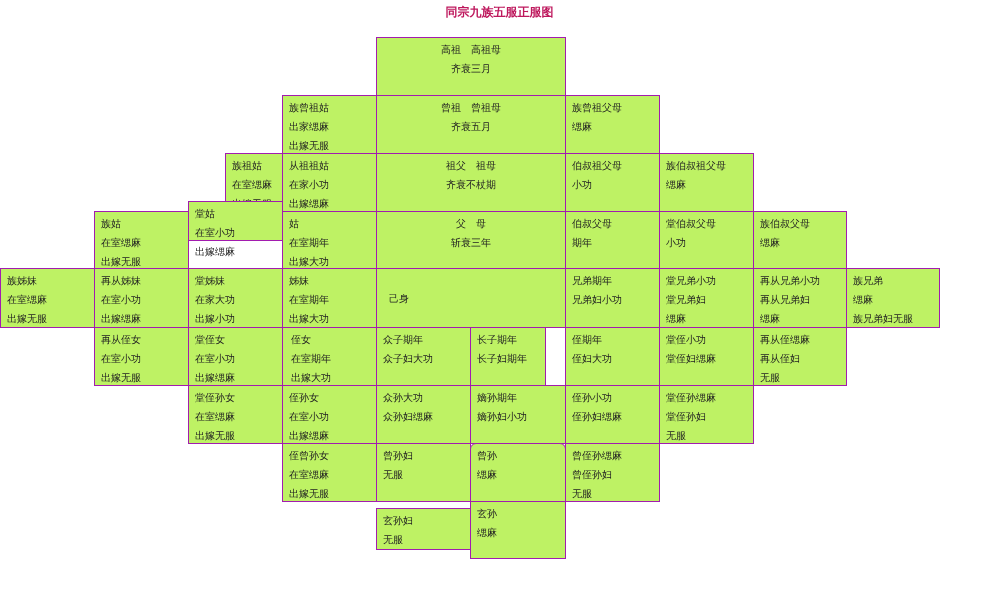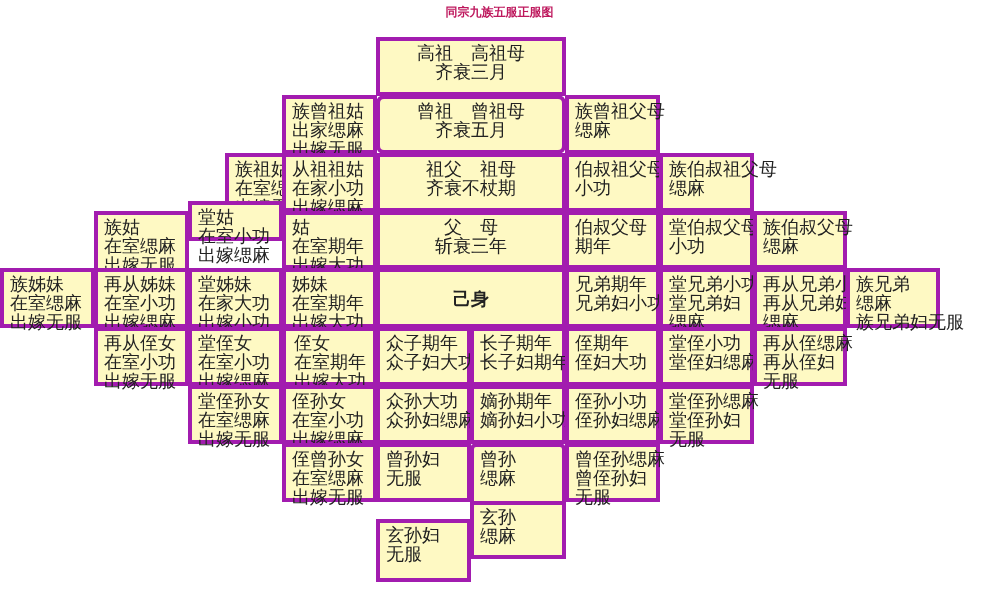--- a/index.html
+++ b/index.html
@@ -1,44 +1,44 @@
 <!DOCTYPE html>
 <html><head>
 <meta charset="utf-8">
 <style>
   html, body { margin:0; padding:0; background:#ffffff; }
   body { width:999px; height:602px; position:relative; overflow:hidden;
          font-family: "DejaVu Serif", "Liberation Serif", serif; color:#222; }
   .title { position:absolute; top:4px; left:0; width:999px; text-align:center;
            font-family: "DejaVu Sans", "Liberation Sans", sans-serif; font-weight:bold; font-size:12px; color:#be185d; }
-  .cell { position:absolute; box-sizing:border-box; border:4px solid #a21caf; background:#fef9c3;
-          font-size:18px; line-height:19px; padding:2px 0 0 6px; white-space:nowrap; }
+  .cell { position:absolute; box-sizing:border-box; border:1px solid #a21caf; background:#bef264;
+          font-size:10px; line-height:19px; padding:2px 0 0 6px; white-space:nowrap; }
   .cell.center { text-align:center; padding-left:0; }
-  .cell.mid { display:flex; align-items:center; justify-content:center; padding:4px;font-weight:bold; }
+  .cell.mid { display:flex; align-items:center; padding:12px; }
   .line { display:block; }
 </style>
 </head>
 <body>
 
 <div class="title">同宗九族五服正服图</div>
 <div id="grid">
     <div class="cell center" style="left: 376px; top: 37px; width: 190px; height: 59px;">
       <div>
         <span class="line">高祖　高祖母</span>
         <span class="line">齐衰三月</span>
       </div>
     </div>
     <div class="cell" style="left: 282px; top: 95px; width: 95px; height: 59px;">
       <div>
         <span class="line">族曾祖姑</span>
         <span class="line">出家缌麻</span>
         <span class="line">出嫁无服</span>
       </div>
     </div>
-    <div class="cell center" style="left: 376px; top: 95px; width: 190px; height: 59px; border-radius: 8px;">
+    <div class="cell center" style="left: 376px; top: 95px; width: 190px; height: 59px;">
       <div>
         <span class="line">曾祖　曾祖母</span>
         <span class="line">齐衰五月</span>
       </div>
     </div>
     <div class="cell" style="left: 565px; top: 95px; width: 95px; height: 59px;">
       <div>
         <span class="line">族曾祖父母</span>
         <span class="line">缌麻</span>
       </div>
@@ -200,21 +200,21 @@
         <span class="line">在室期年</span>
         <span class="line">出嫁大功</span>
       </div>
     </div>
     <div class="cell" style="left: 376px; top: 327px; width: 95px; height: 59px;">
       <div>
         <span class="line">众子期年</span>
         <span class="line">众子妇大功</span>
       </div>
     </div>
-    <div class="cell" style="left: 470px; top: 327px; width: 96px; height: 59px;">
+    <div class="cell" style="left: 470px; top: 327px; width: 76px; height: 59px;">
       <div>
         <span class="line">长子期年</span>
         <span class="line">长子妇期年</span>
       </div>
     </div>
     <div class="cell" style="left: 565px; top: 327px; width: 95px; height: 59px;">
       <div>
         <span class="line">侄期年</span>
         <span class="line">侄妇大功</span>
       </div>
@@ -290,21 +290,21 @@
         <span class="line">缌麻</span>
       </div>
     </div>
     <div class="cell" style="left: 565px; top: 443px; width: 95px; height: 59px;">
       <div>
         <span class="line">曾侄孙缌麻</span>
         <span class="line">曾侄孙妇</span>
         <span class="line">无服</span>
       </div>
     </div>
-    <div class="cell" style="left: 376px; top: 519px; width: 95px; height: 63px;">
+    <div class="cell" style="left: 376px; top: 508px; width: 95px; height: 42px;">
       <div>
         <span class="line">玄孙妇</span>
         <span class="line">无服</span>
       </div>
     </div>
     <div class="cell" style="left: 470px; top: 501px; width: 96px; height: 58px;">
       <div>
         <span class="line">玄孙</span>
         <span class="line">缌麻</span>
       </div>

